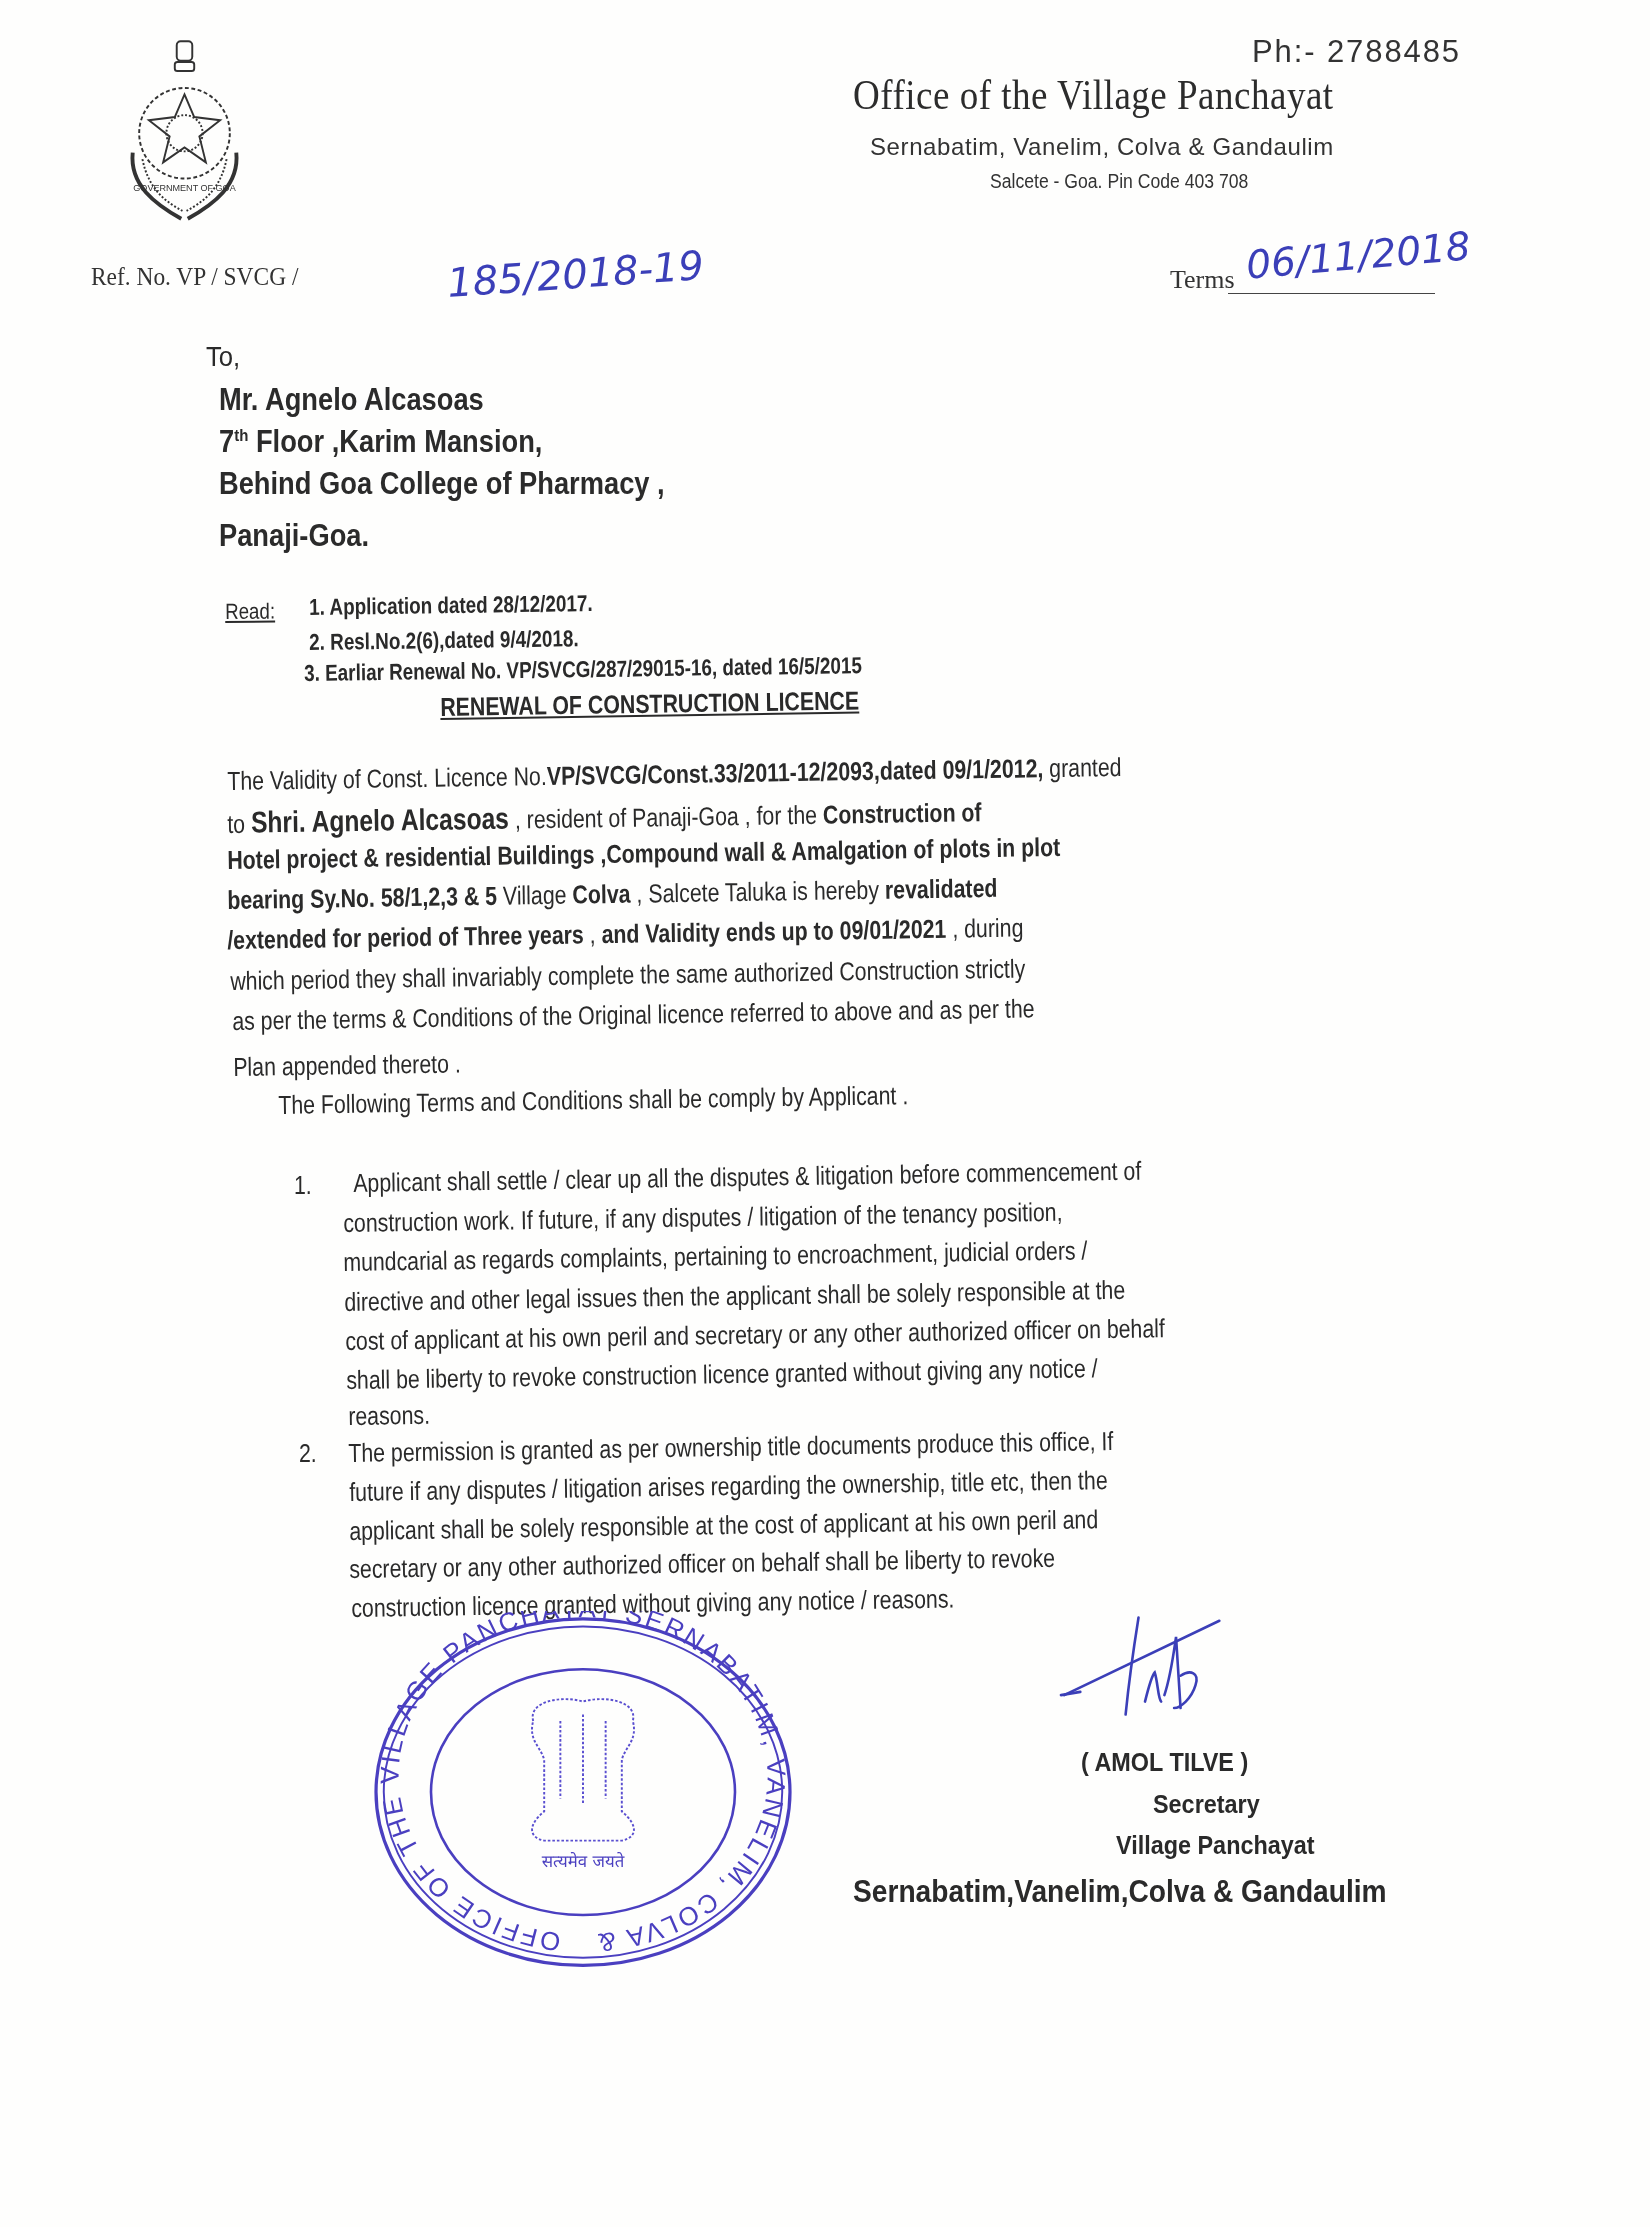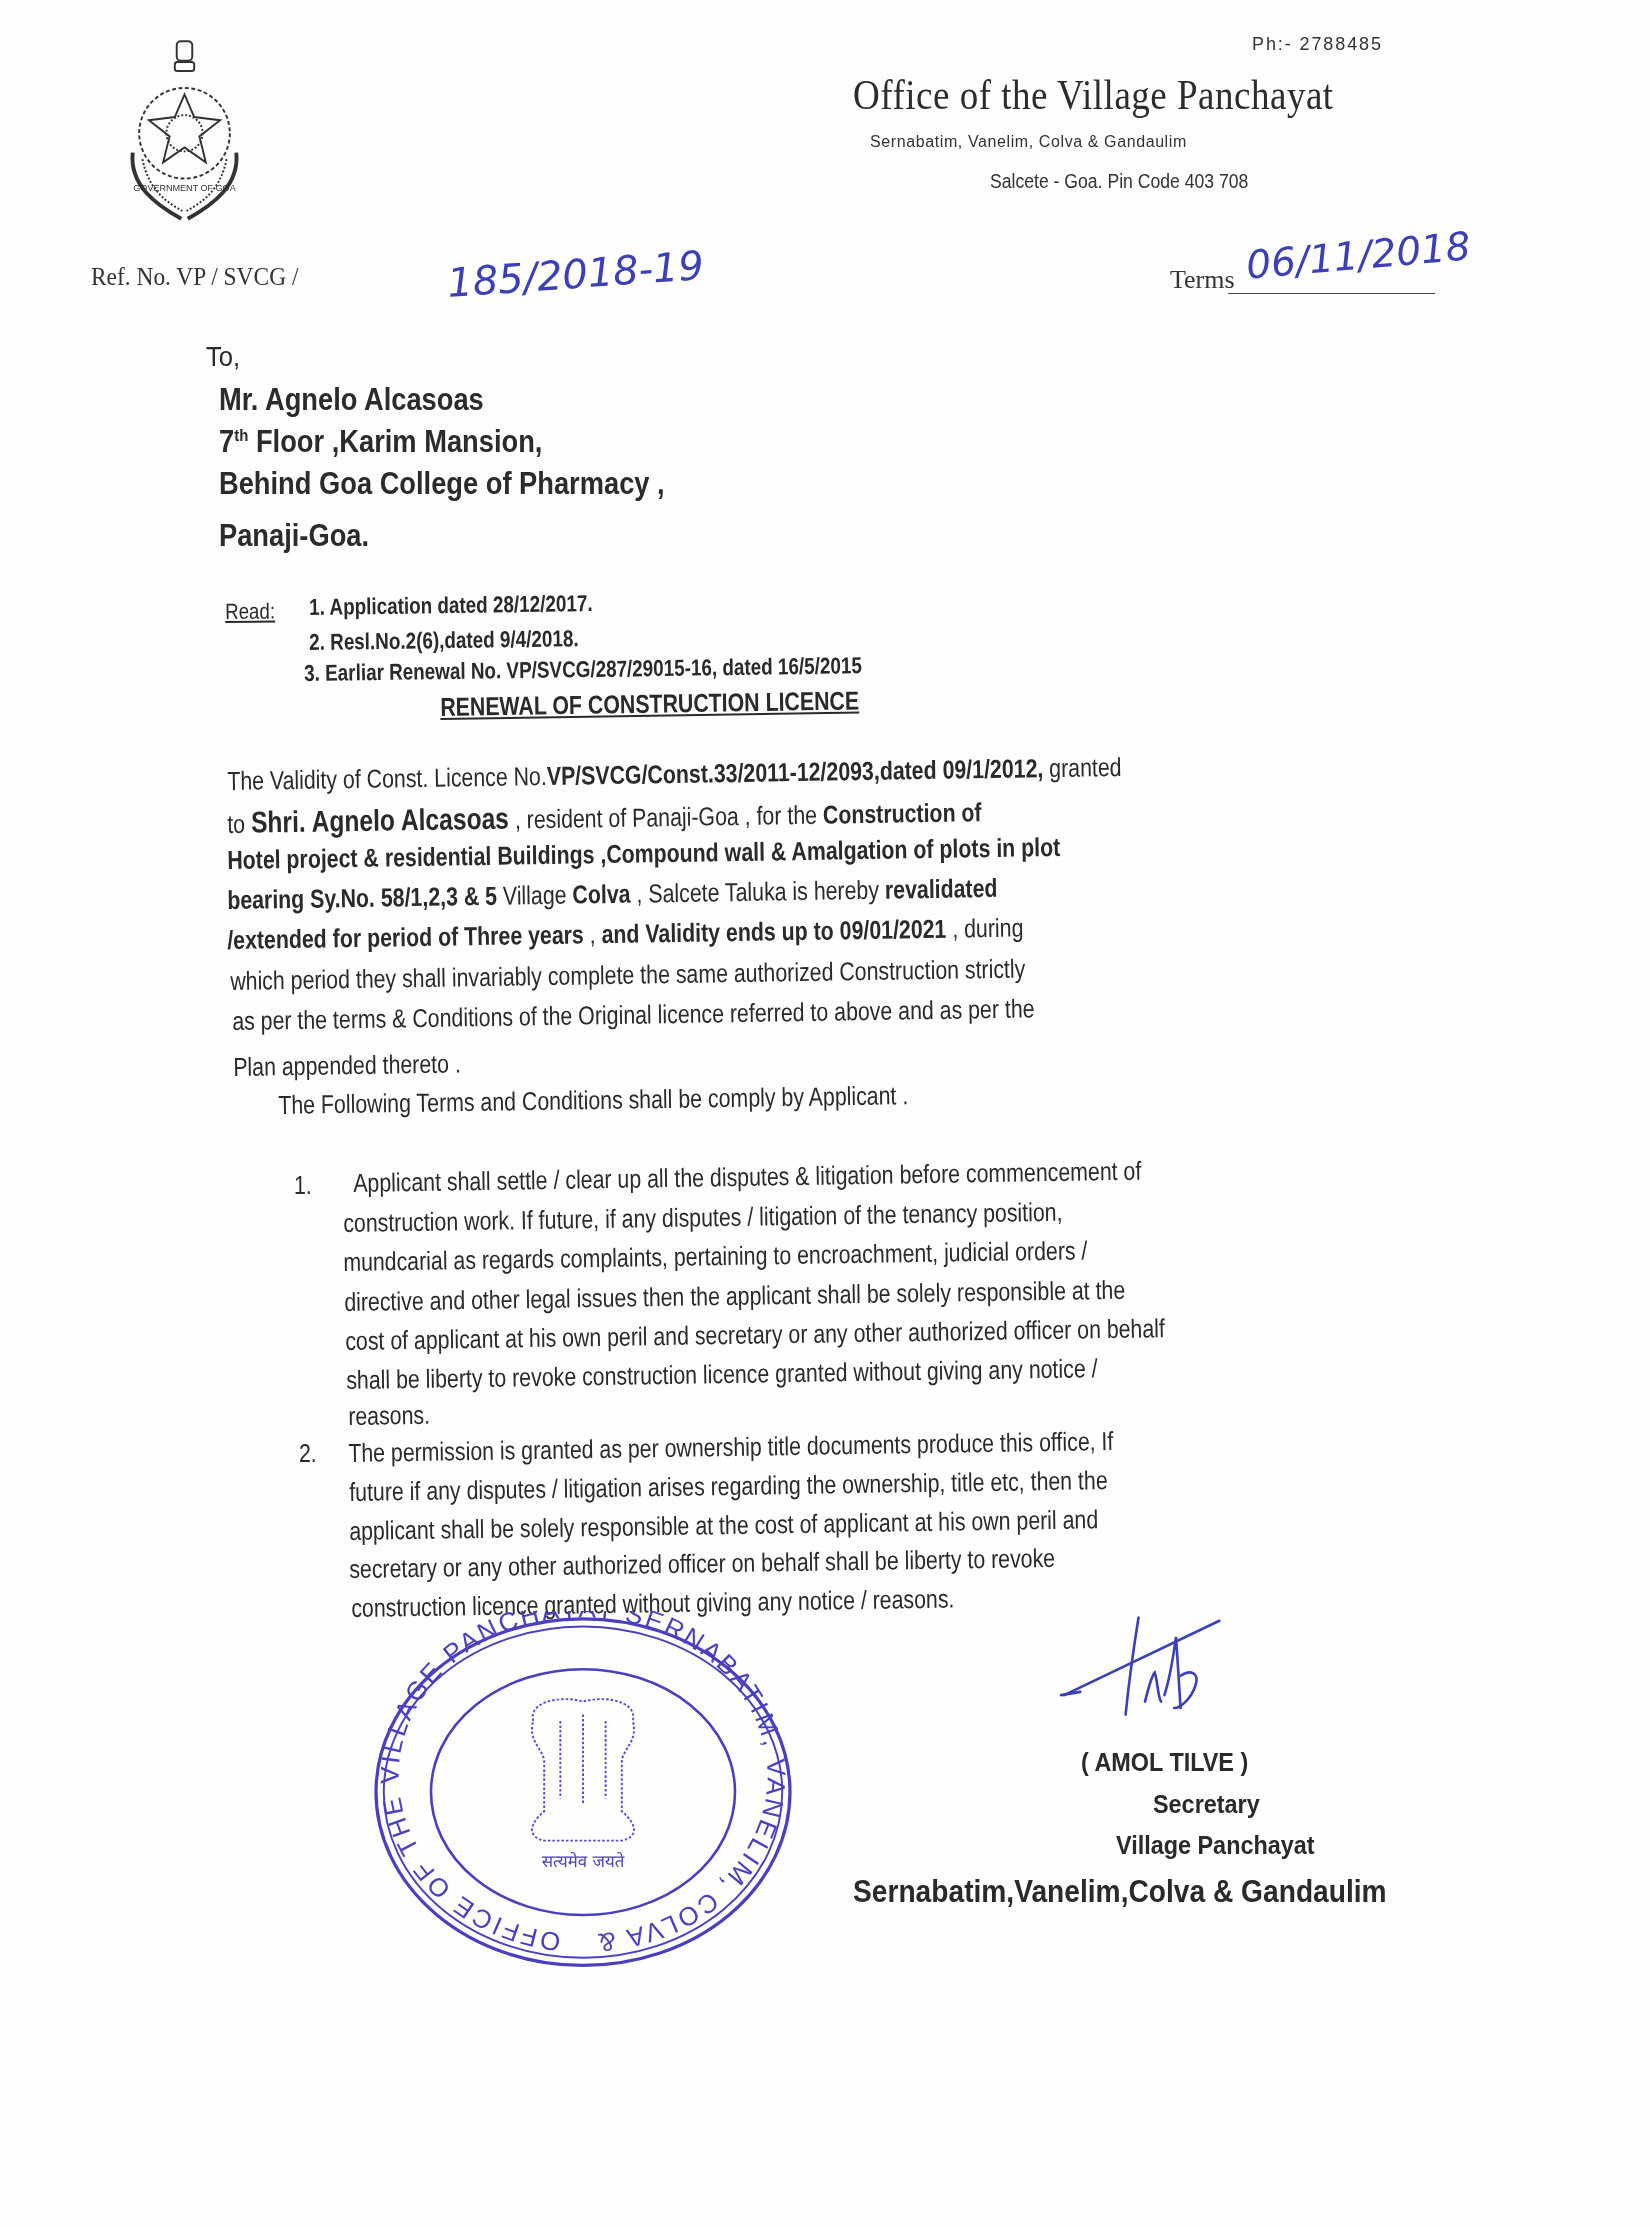--- a/index.html
+++ b/index.html
@@ -6,23 +6,23 @@
     body { width: 1650px; height: 2227px; position: relative; overflow: hidden; color: #2a2a2a; }
     .page { position: absolute; inset: 0; background: #fefefd; }
     .serif { font-family: "Liberation Serif", "DejaVu Serif", serif; }
     .sans { font-family: "Liberation Sans", "DejaVu Sans", sans-serif; }
     .abs { position: absolute; white-space: nowrap; }
     .bold { font-weight: bold; }
     .ink { color: #3b3fb8; font-family: "DejaVu Sans", sans-serif; font-style: italic; }
 
     
     .logo { position: absolute; left: 123px; top: 36px; width: 123px; height: 188px; }
-    .phone { left: 1252px; top: 34px; font-size: 18px; letter-spacing: 1.9px; color: #333; }
+    .phone { left: 1252px; top: 34px; font-size: 31px; letter-spacing: 1.9px; color: #333; }
     .office { left: 853px; top: 70px; font-size: 43px; color: #2c2c2c; transform: scaleX(0.86); transform-origin: left top; letter-spacing: 0.6px;}
-    .villages { left: 870px; top: 133px; font-size: 16px; color: #333; letter-spacing: 0.6px; }
+    .villages { left: 870px; top: 133px; font-size: 24px; color: #333; letter-spacing: 0.6px; }
     .salcete { left: 990px; top: 170px; font-size: 20px; color: #333; transform: scaleX(0.88); transform-origin:left top; }
 
     .ref-label { left: 91px; top: 262px; font-size: 26px; color: #333; transform: scaleX(0.9); transform-origin:left top; }
     .ref-hand { left: 447px; top: 251px; font-size: 40px; transform: rotate(-4deg); }
     .date-label { left: 1170px; top: 265px; font-size: 26px; color: #333; }
     .date-line { position: absolute; left: 1228px; top: 293px; width: 207px; border-top: 1.3px solid #444; }
     .date-hand { left: 1246px; top: 233px; font-size: 39px; transform: rotate(-5deg); }
 
     
     .to { left: 206px; top: 340px; font-size: 28.5px; transform: scaleX(0.9); transform-origin:left top; }

